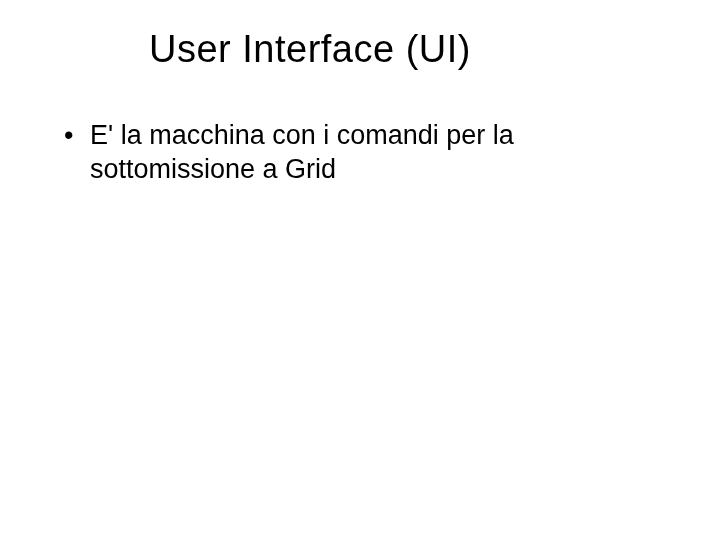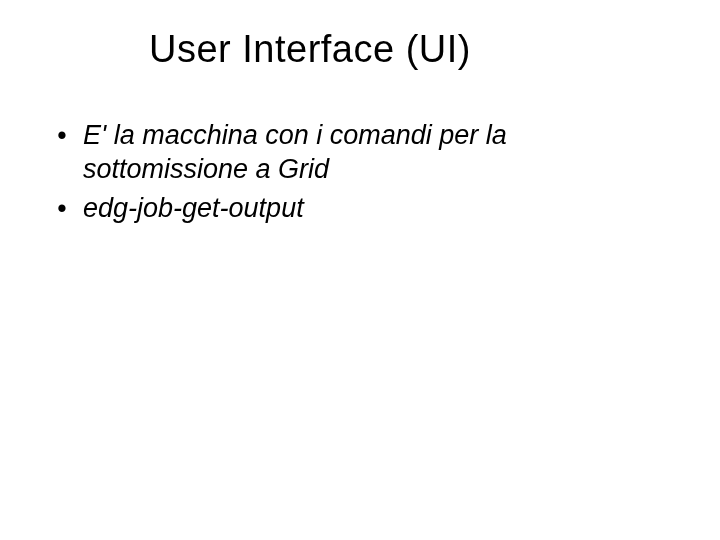--- a/index.html
+++ b/index.html
@@ -28,34 +28,32 @@
   ul.bullets {
     list-style: none;
     margin: 0;
     padding: 0;
   }
   ul.bullets li {
     position: relative;
     padding-left: 30px;
     font-size: 27px;
     line-height: 1.25;
-    margin: 5px;
-    font-style: italic;
+    margin: 12px;
   }
   ul.bullets li::before {
     content: "•";
     position: absolute;
     left: 4px;
     top: 0;
     font-size: 27px;
     line-height: 1.25;
   }
 </style>
 </head>
 <body>
 
 <div class="slide">
   <h1 class="title">User Interface (UI)</h1>
   <ul class="bullets">
     <li>E' la macchina con i comandi per la sottomissione a Grid</li>
-    <li>edg-job-get-output</li>
   </ul>
 </div>
 
 </body></html>

